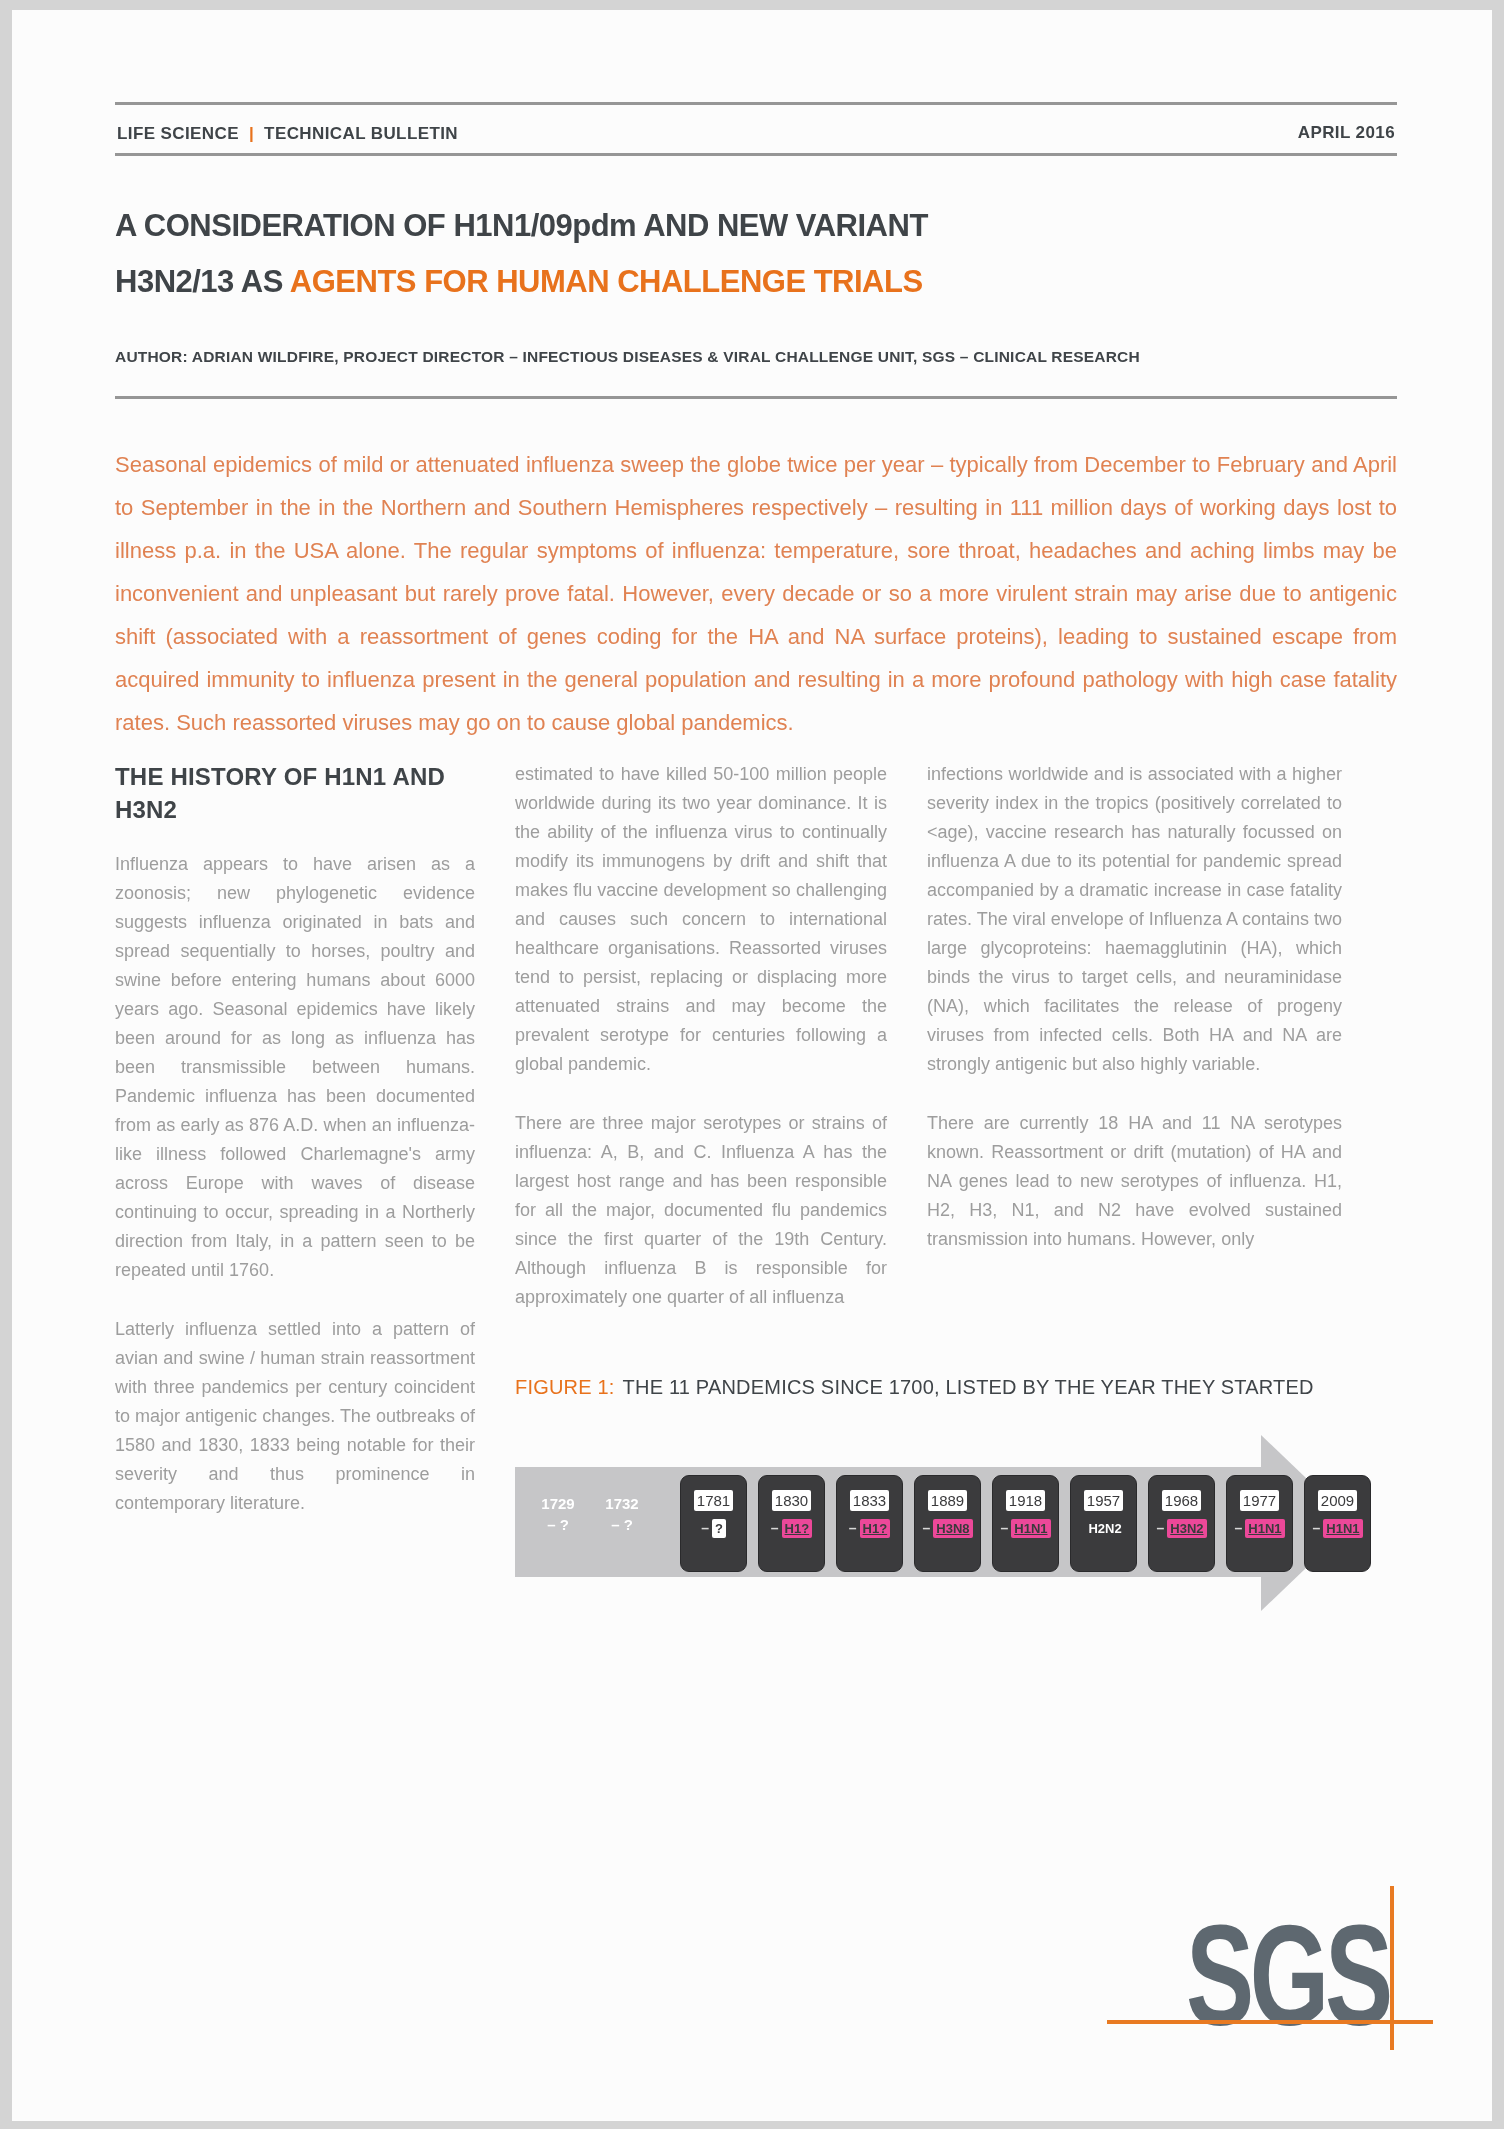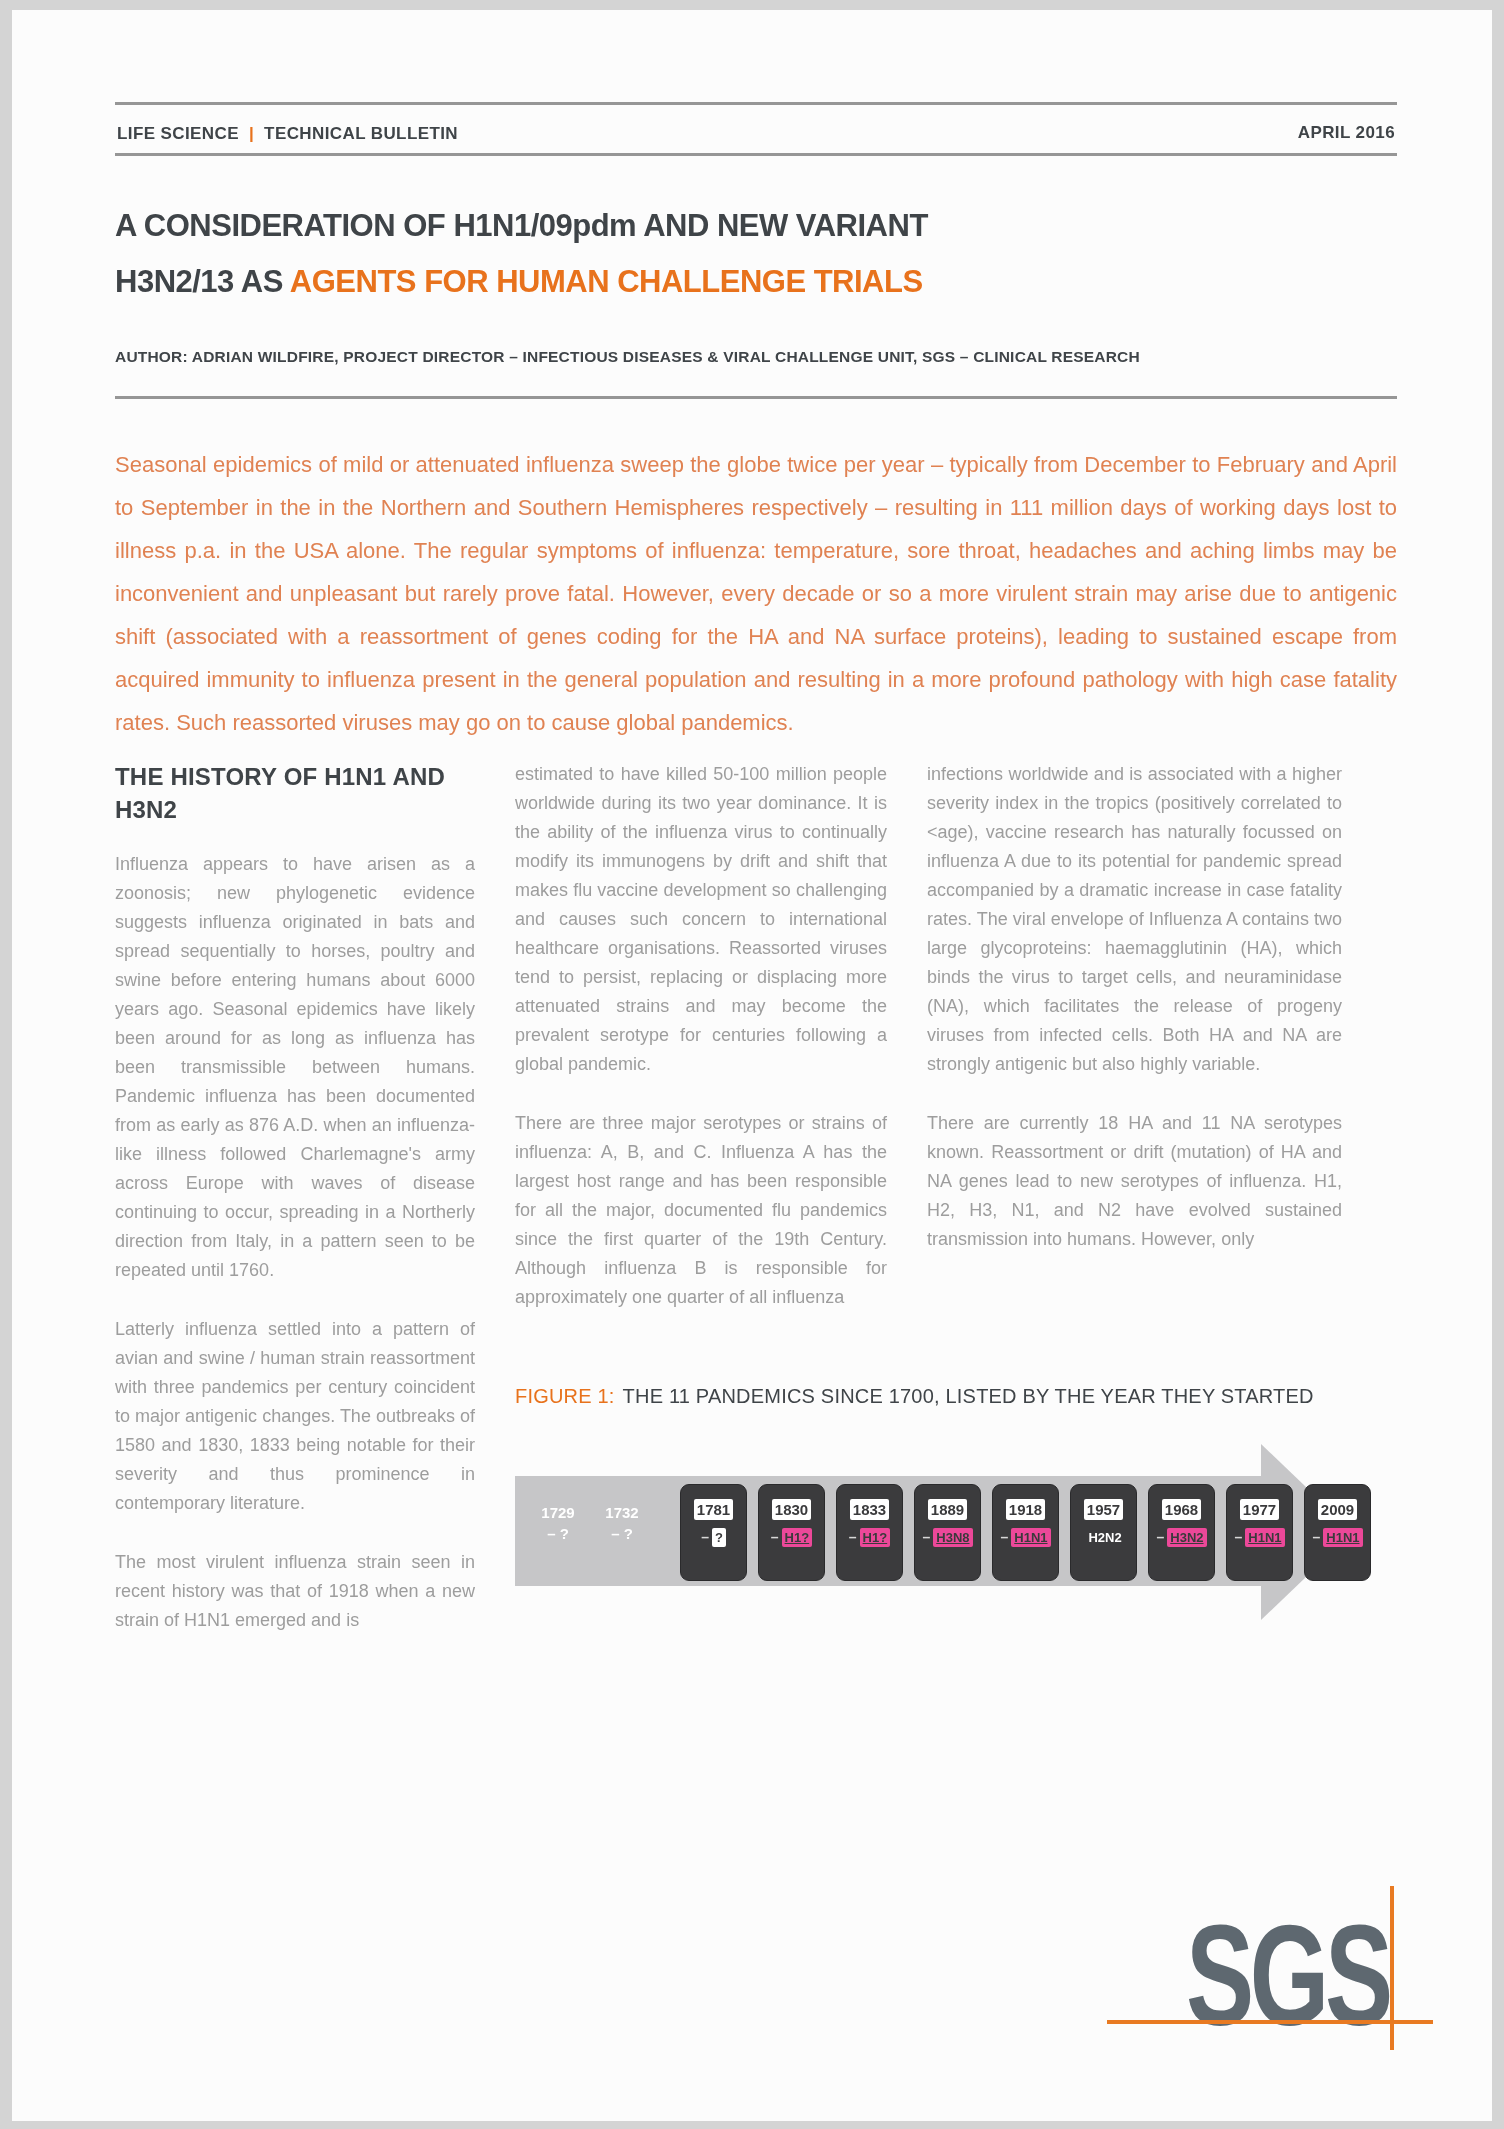--- a/index.html
+++ b/index.html
@@ -119,21 +119,21 @@
     background:#3b3b3d;
     border:1px solid #2a2a2c;
     border-radius:9px;
     box-sizing:border-box;
     display:flex;flex-direction:column;align-items:center;
     padding-top:14px;gap:8px;
   }
   .tl-year{
     display:inline-block;
     background:#ffffff;color:#3a3a3c;
-    font-size:15px;font-weight:bold;line-height:19px;
+    font-size:15px;font-weight:normal;line-height:19px;
     padding:1px 3px;border-radius:2px;
   }
   .tl-sub{display:flex;align-items:center;gap:3px;}
   .tl-dash{color:#d8d8d8;font-size:14px;font-weight:bold;}
   .tl-chip{
     display:inline-block;
     font-size:13px;font-weight:bold;line-height:17px;
     padding:1px 3px;border-radius:2px;
   }
   .chip-orange{background:#ec4899;color:#3a3a3c;text-decoration:underline;}
@@ -182,21 +182,20 @@
 
     <div class="rule"></div>
 
     <p class="intro">Seasonal epidemics of mild or attenuated influenza sweep the globe twice per year – typically from December to February and April to September in the in the Northern and Southern Hemispheres respectively – resulting in 111 million days of working days lost to illness p.a. in the USA alone. The regular symptoms of influenza: temperature, sore throat, headaches and aching limbs may be inconvenient and unpleasant but rarely prove fatal. However, every decade or so a more virulent strain may arise due to antigenic shift (associated with a reassortment of genes coding for the HA and NA surface proteins), leading to sustained escape from acquired immunity to influenza present in the general population and resulting in a more profound pathology with high case fatality rates. Such reassorted viruses may go on to cause global pandemics.</p>
 
     <div class="cols">
       <div class="col col-left">
         <h2>THE HISTORY OF H1N1 AND H3N2</h2>
         <p>Influenza appears to have arisen as a zoonosis; new phylogenetic evidence suggests influenza originated in bats and spread sequentially to horses, poultry and swine before entering humans about 6000 years ago. Seasonal epidemics have likely been around for as long as influenza has been transmissible between humans. Pandemic influenza has been documented from as early as 876 A.D. when an influenza-like illness followed Charlemagne's army across Europe with waves of disease continuing to occur, spreading in a Northerly direction from Italy, in a pattern seen to be repeated until 1760.</p>
         <p>Latterly influenza settled into a pattern of avian and swine / human strain reassortment with three pandemics per century coincident to major antigenic changes. The outbreaks of 1580 and 1830, 1833 being notable for their severity and thus prominence in contemporary literature.</p>
-        <p>The most virulent influenza strain seen in recent history was that of 1918 when a new strain of H1N1 emerged and is</p>
       </div>
 
       <div class="col">
         <p>estimated to have killed 50-100 million people worldwide during its two year dominance. It is the ability of the influenza virus to continually modify its immunogens by drift and shift that makes flu vaccine development so challenging and causes such concern to international healthcare organisations. Reassorted viruses tend to persist, replacing or displacing more attenuated strains and may become the prevalent serotype for centuries following a global pandemic.</p>
         <p>There are three major serotypes or strains of influenza: A, B, and C. Influenza A has the largest host range and has been responsible for all the major, documented flu pandemics since the first quarter of the 19th Century. Although influenza B is responsible for approximately one quarter of all influenza</p>
       </div>
 
       <div class="col">
         <p>infections worldwide and is associated with a higher severity index in the tropics (positively correlated to &lt;age), vaccine research has naturally focussed on influenza A due to its potential for pandemic spread accompanied by a dramatic increase in case fatality rates. The viral envelope of Influenza A contains two large glycoproteins: haemagglutinin (HA), which binds the virus to target cells, and neuraminidase (NA), which facilitates the release of progeny viruses from infected cells. Both HA and NA are strongly antigenic but also highly variable.</p>
         <p>There are currently 18 HA and 11 NA serotypes known. Reassortment or drift (mutation) of HA and NA genes lead to new serotypes of influenza. H1, H2, H3, N1, and N2 have evolved sustained transmission into humans. However, only</p>

